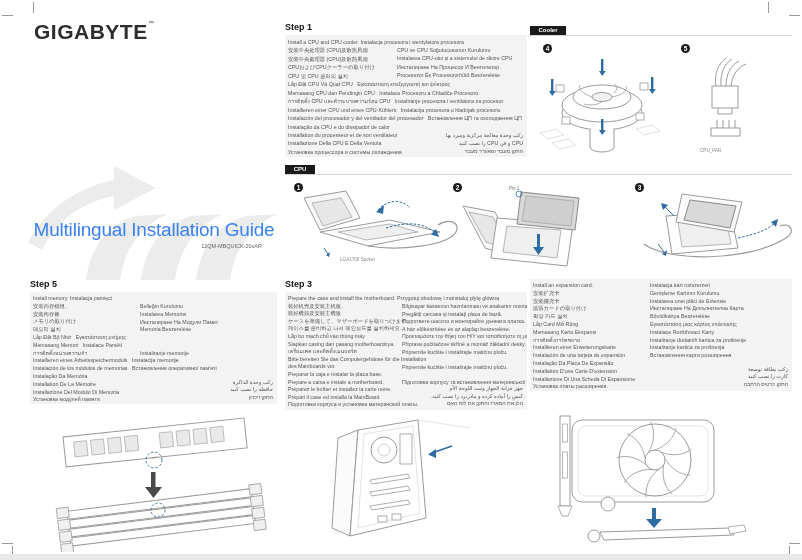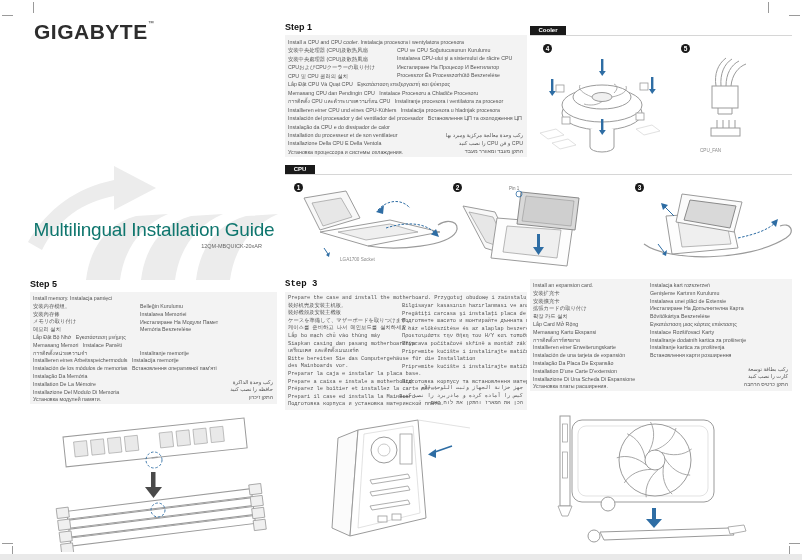--- a/index.html
+++ b/index.html
@@ -8,21 +8,21 @@
     font-family:"Liberation Sans","DejaVu Sans",sans-serif;color:#4a4a4a;
     overflow:hidden;
   }
   .abs{position:absolute;}
   
   .mark{position:absolute;background:#9a9a9a;}
   
   .brand{font-weight:bold;font-size:21px;letter-spacing:0.5px;color:#2d2d2d;}
   .brand sup{font-size:6px;vertical-align:14px;font-weight:normal;}
   
-  .guide-title{font-size:19px;color:#0f766e;text-align:center;letter-spacing:-0.2px;}
+  .guide-title{font-size:19px;color:#3b82f6;text-align:center;letter-spacing:-0.2px;}
   .model{font-size:5.5px;color:#666;text-align:right;}
   
   .step{position:absolute;}
   .step h2{margin:0 0 3px 0;font-size:9px;color:#111;font-weight:bold;}
   .panel{position:relative;background:#f3f3f3;overflow:hidden;}
   .col{position:absolute;font-size:5.3px;color:#555;}
   .tline{white-space:pre;}
   .tline:empty::before{content:"\00a0";}
   .col-rtl{position:absolute;right:4px;bottom:2px;text-align:right;font-size:5.3px;color:#555;}
   .col-rtl .tline{direction:rtl;}
@@ -230,21 +230,21 @@
       </div>
     <div class="col-rtl" style="line-height:7.8px;">
 
     <div class="tline">ركب وحدة الذاكرة</div>
         <div class="tline">حافظه را نصب كنيد</div>
         <div class="tline">התקן זיכרון</div>
       </div>
   </div>
 </section>
 
-<section class="step" style="left:285px;top:279px;width:242px;font-family:Liberation Mono, monospace;">
+<section class="step" style="left:285px;top:279px;width:242px;">
   <h2>Step 3</h2>
   <div class="panel" style="height:118px;">
     <div class="col" style="left:3px;top:3px;line-height:7.6px;">
 
     <div class="tline">Prepare the case and install the motherboard. Przygotuj obudowę i zainstaluj płytę główną</div>
         <div class="tline">装好机壳及安装主机板。</div>
         <div class="tline">裝好機殼及安裝主機板</div>
         <div class="tline">ケースを準備して、マザーボードを取りつけます。</div>
         <div class="tline">케이스를 준비하고 나서 메인보드를 설치하세요.</div>
         <div class="tline">Lắp bo mạch chủ vào thùng máy</div>

